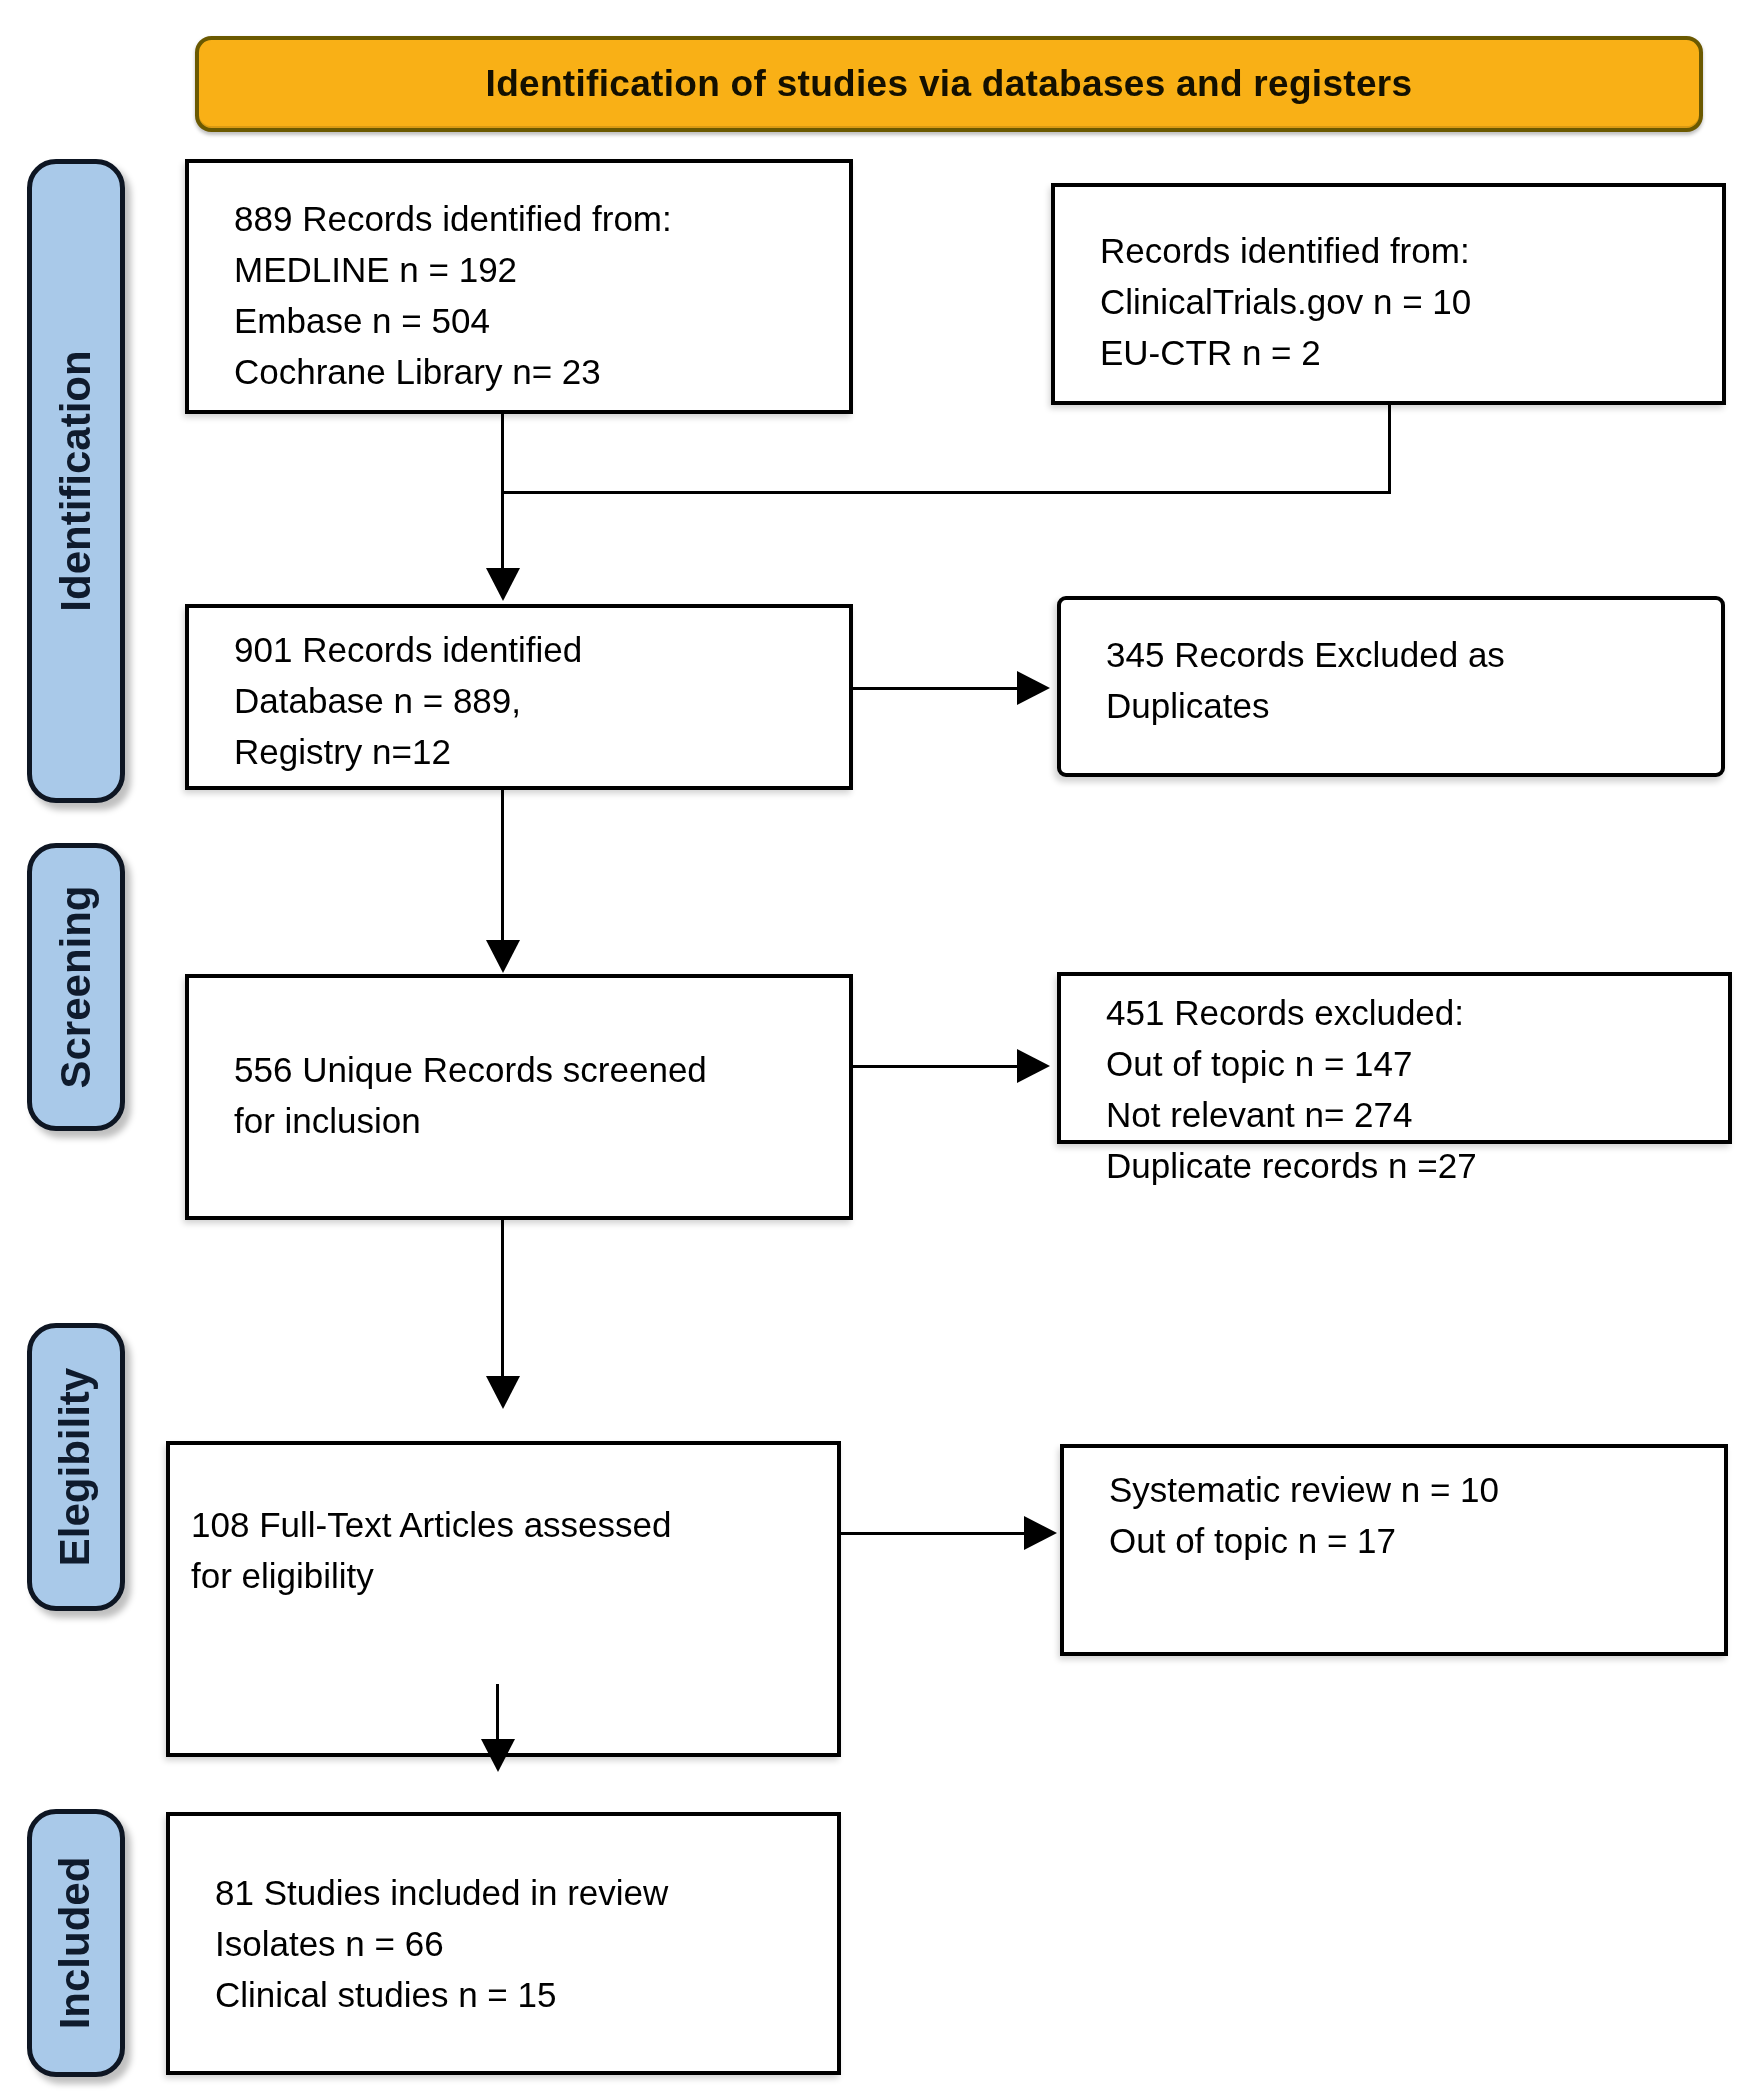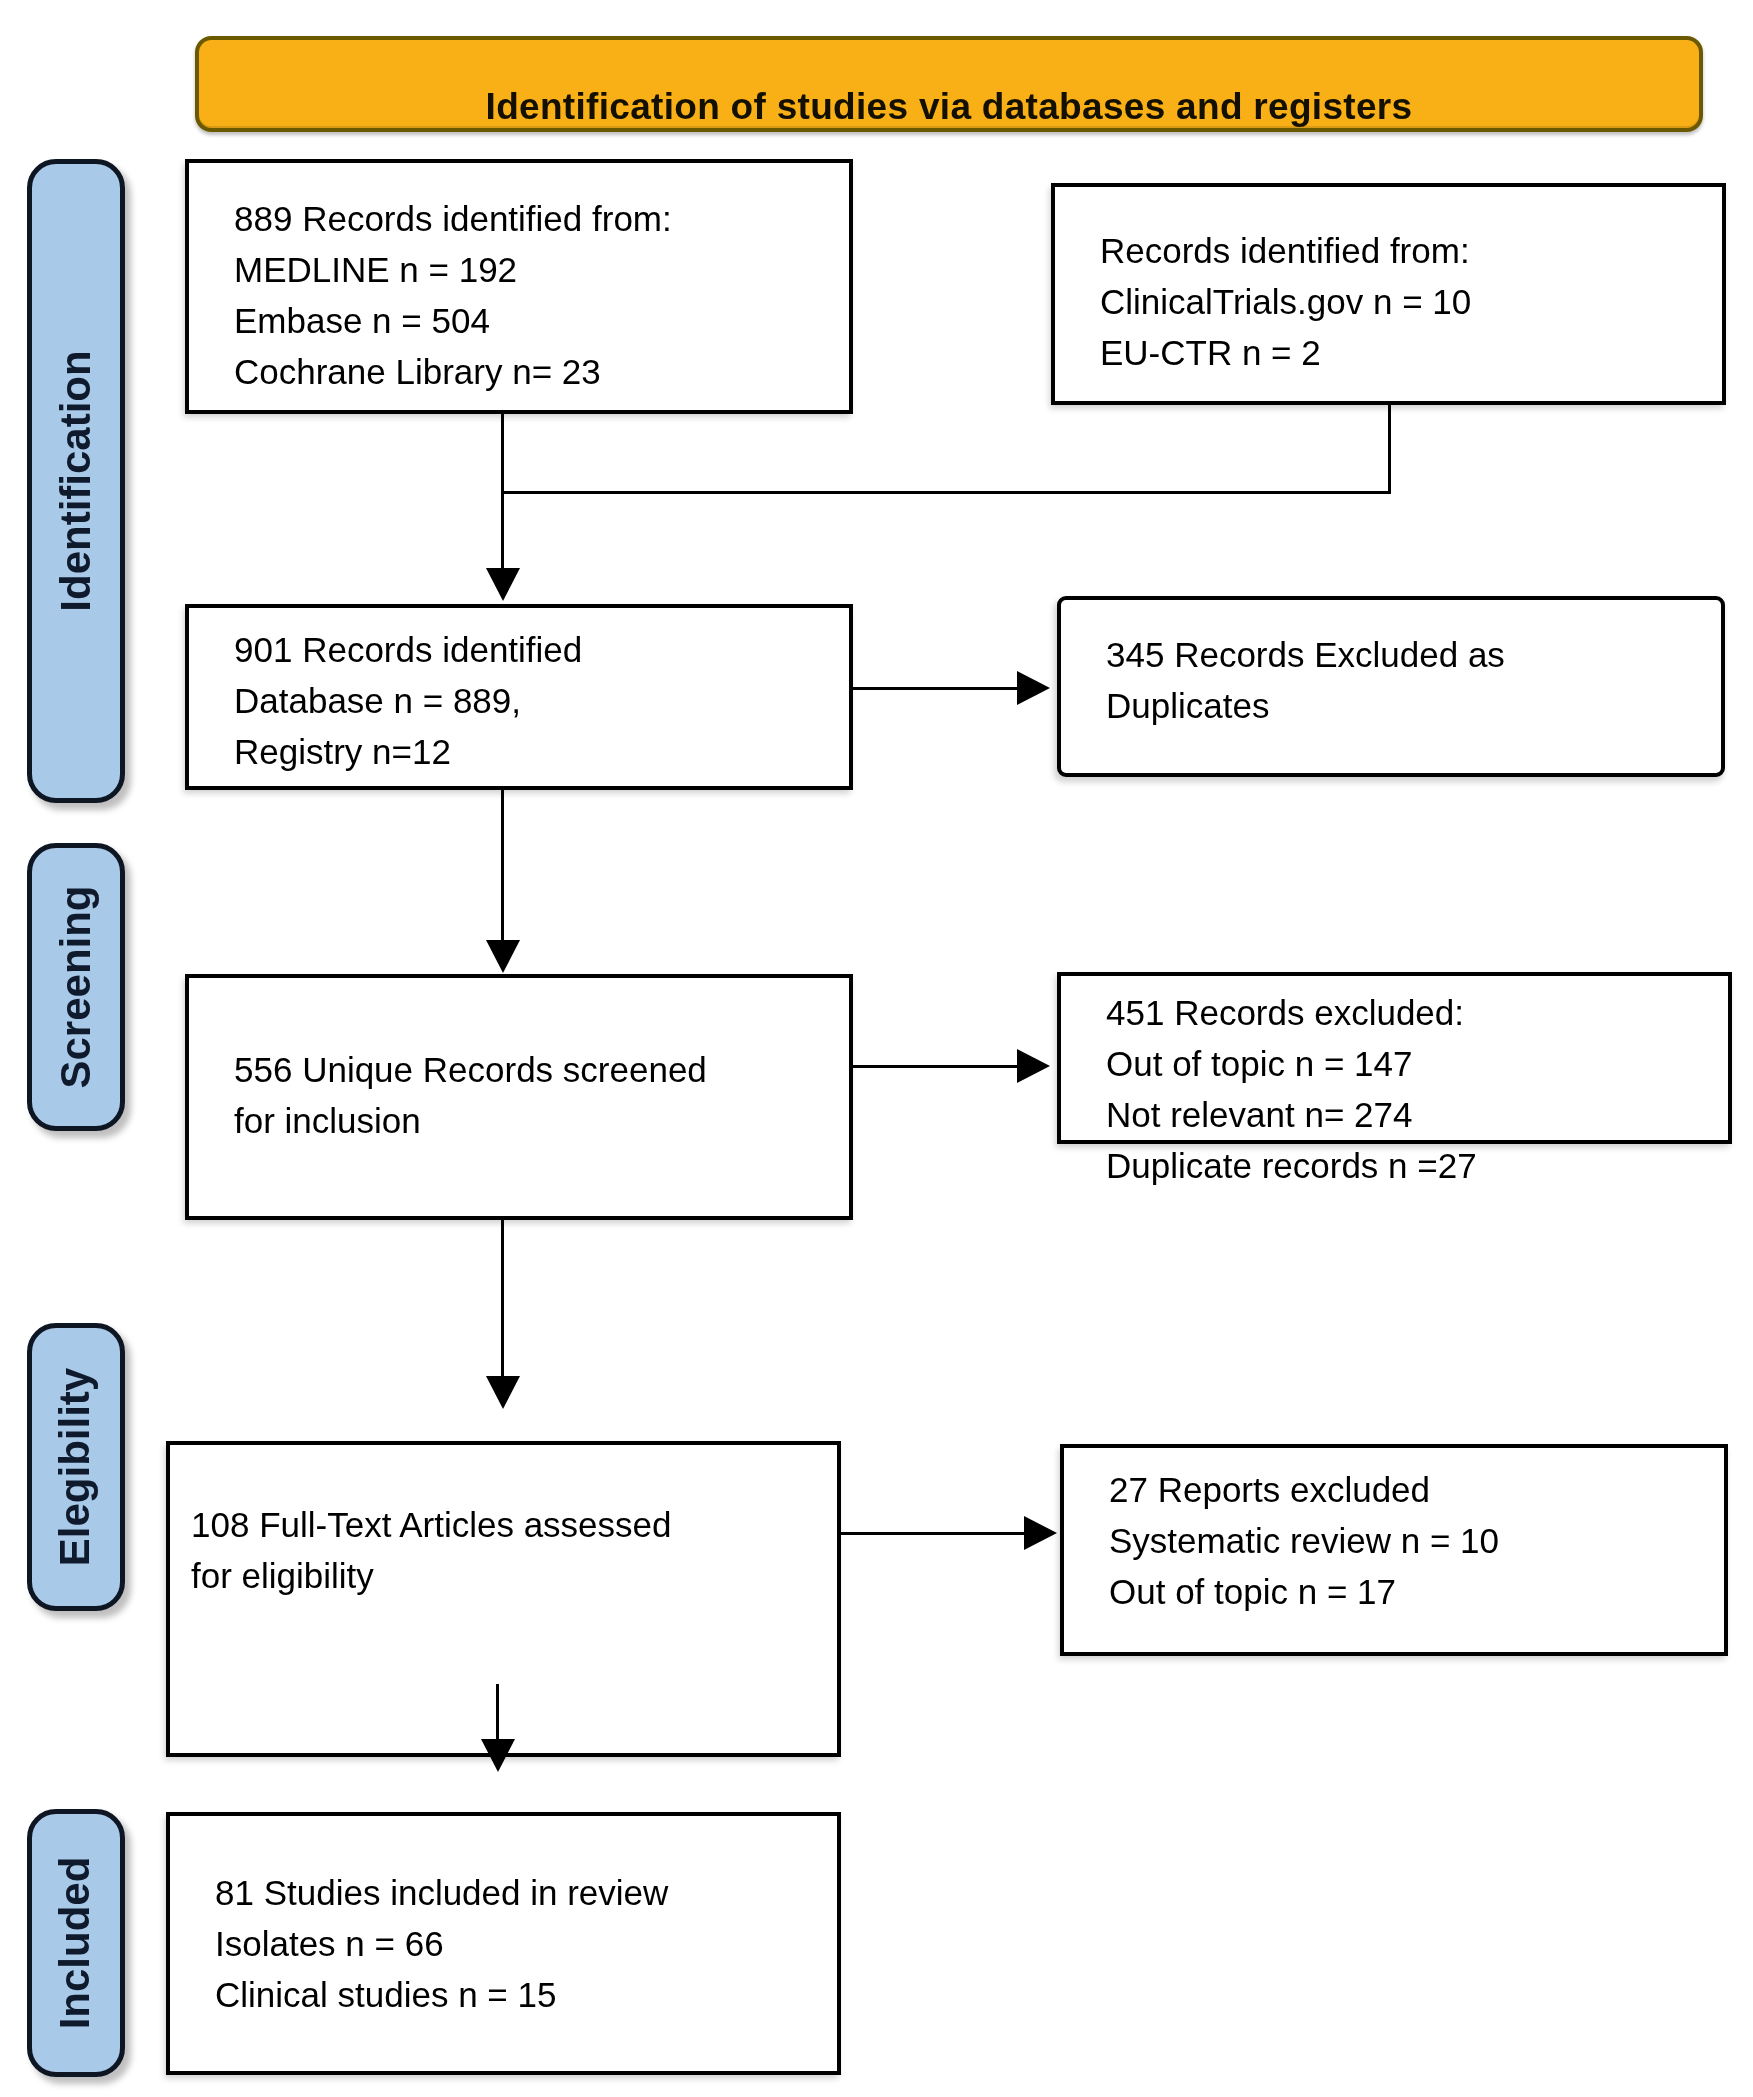--- a/index.html
+++ b/index.html
@@ -19,21 +19,21 @@
     color:#000;
   }
   .canvas{position:absolute;left:0;top:0;width:1753px;height:2097px;}
 
   
   .banner{
     position:absolute;left:195px;top:36px;width:1508px;height:96px;
     background:var(--banner-fill);
     border:4.4px solid var(--banner-border);
     border-radius:16.4px;
-    display:flex;align-items:flex-end;justify-content:center;
+    display:flex;align-items:center;justify-content:center;
     box-shadow:0 2.5px 3.8px rgba(0,0,0,0.25), inset 0 -1.9px 0 rgba(0,0,0,0.12);
   }
   .banner-title{font-size:37px;font-weight:700;color:#141000;letter-spacing:0.3px;}
 
   
   .stage{
     position:absolute;left:26.5px;width:98px;
     background:var(--stage-fill);
     border:5.7px solid var(--stage-border);
     border-radius:29px;
@@ -158,21 +158,20 @@
     <p class="line">Not relevant n= 274</p>
     <p class="line">Duplicate records n =27</p>
   </div>
 
   <div class="fbox b7">
     <p class="line"><span class="num">108</span> <span>Full-Text Articles assessed</span></p>
     <p class="line">for eligibility</p>
   </div>
 
   <div class="fbox b8">
-    <p class="line"><span class="num">27</span> <span>Reports excluded</span></p>
     <p class="line">Systematic review n = 10</p>
     <p class="line">Out of topic n = 17</p>
   </div>
 
   <div class="fbox b9">
     <p class="line"><span class="num">81</span> <span>Studies included in review</span></p>
     <p class="line">Isolates n = 66</p>
     <p class="line">Clinical studies n = 15</p>
   </div>
 

